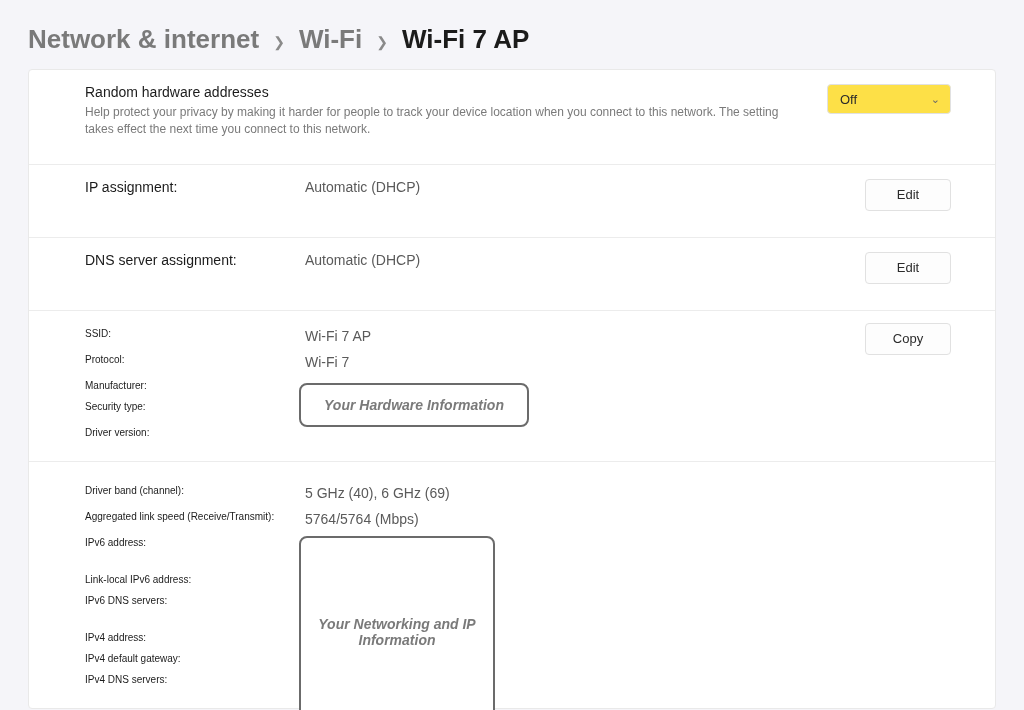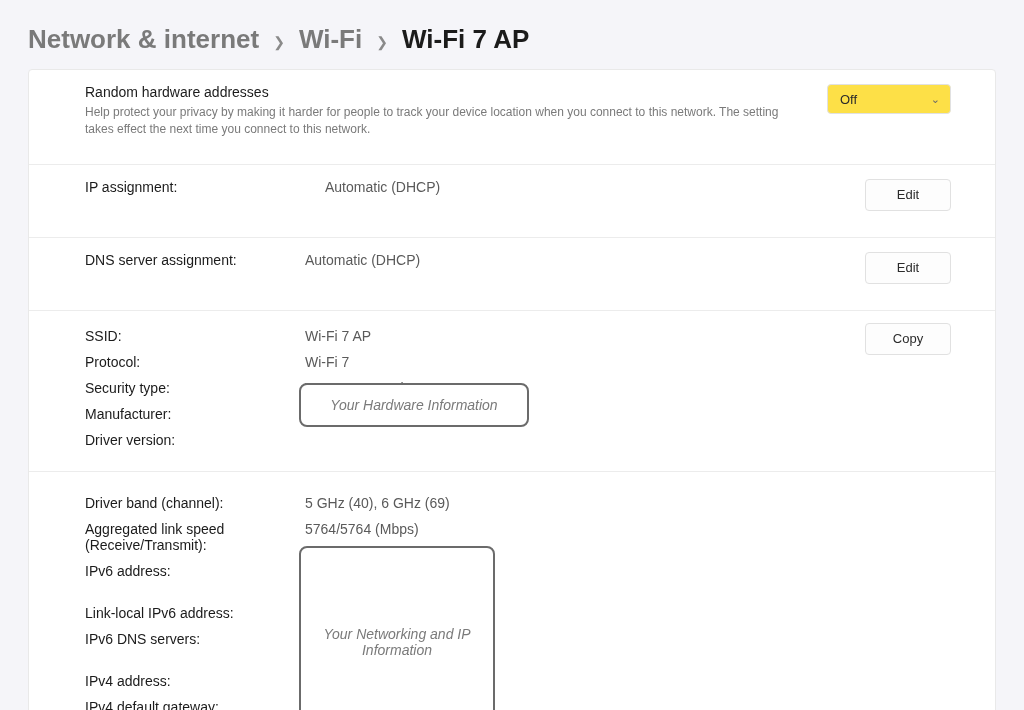--- a/index.html
+++ b/index.html
@@ -100,21 +100,21 @@
       font-size: 13px;
       color: #2b2b2b;
       cursor: pointer;
     }
     .kv-row {
       display: flex;
       padding: 2px 44px 2px 56px;
     }
     .kv-row .key {
       width: 220px;
-      font-size: 14px;
+      font-size: 10px;
       color: #1b1b1b;
       padding: 3px 0;
     }
     .kv-row .val {
       font-size: 14px;
       color: #5a5a5a;
       padding: 3px 0;
     }
     .detail-block {
       position: relative;
@@ -134,21 +134,21 @@
     .placeholder-box {
       position: absolute;
       border: 2px solid #6b6b6b;
       border-radius: 8px;
       display: flex;
       align-items: center;
       justify-content: center;
       font-style: italic;
       color: #7a7a7a;
       font-size: 14px;
-      font-weight: 400;
+      font-weight: 700;
       background: #ffffff;
       text-align: center;
       padding: 4px;
     }
     .ph-hw {
       left: 270px;
       top: 72px;
       width: 230px;
       height: 44px;
     }
@@ -183,21 +183,21 @@
     </div>
     <div class="action">
       <div class="dropdown">
         <span>Off</span>
         <span class="chev-down">⌄</span>
       </div>
     </div>
   </div>
 
   <div class="row bordered">
-    <div class="left" style="display:flex;gap:20px;">
+    <div class="left" style="display:flex;">
       <div style="width:220px;" class="title">IP assignment:</div>
       <div style="color:#5a5a5a; font-size:14px;">Automatic (DHCP)</div>
     </div>
     <div class="action">
       <div class="btn">Edit</div>
     </div>
   </div>
 
   <div class="row bordered">
     <div class="left" style="display:flex;">
@@ -216,28 +216,28 @@
 
     <div class="kv-row">
       <div class="key">SSID:</div>
       <div class="val">Wi-Fi 7 AP</div>
     </div>
     <div class="kv-row">
       <div class="key">Protocol:</div>
       <div class="val">Wi-Fi 7</div>
     </div>
     <div class="kv-row">
+      <div class="key">Manufacturer:</div>
+      <div class="val"></div>
+    </div>
+    <div class="kv-row">
       <div class="key">Security type:</div>
       <div class="val">WPA3-Personal</div>
     </div>
     <div class="kv-row">
-      <div class="key">Manufacturer:</div>
-      <div class="val"></div>
-    </div>
-    <div class="kv-row">
       <div class="key">Driver version:</div>
       <div class="val"></div>
     </div>
 
     <div class="placeholder-box ph-hw">Your Hardware Information</div>
   </div>
 
   <div class="detail-block last" style="padding-top:18px;">
     <div class="kv-row">
       <div class="key">Driver band (channel):</div>

